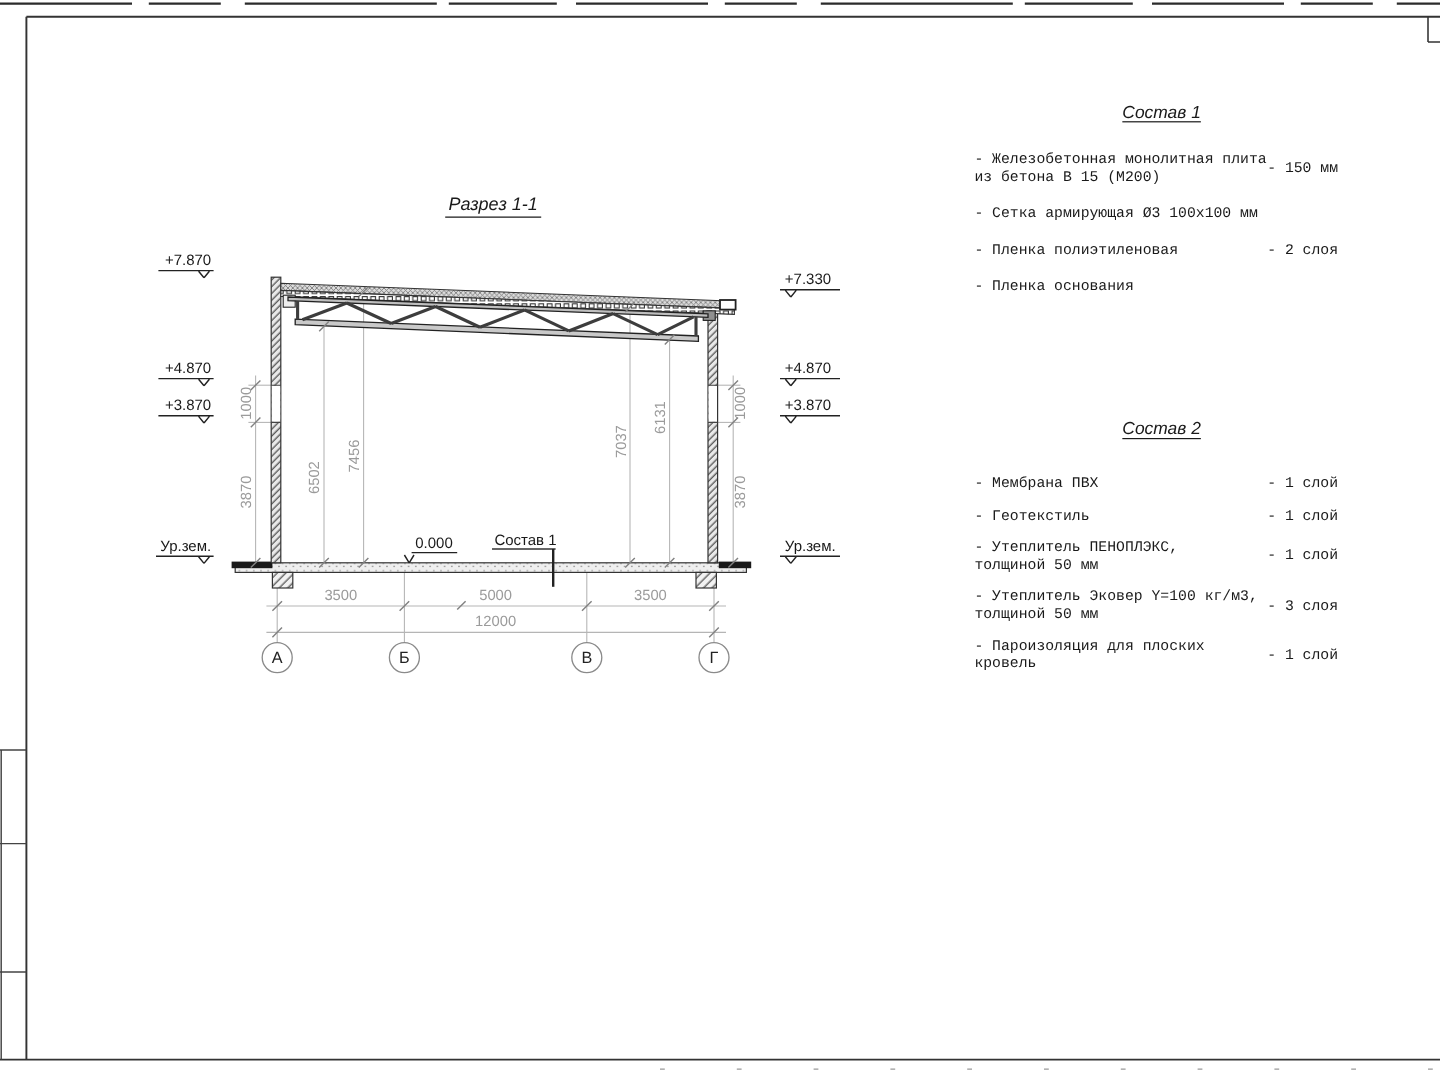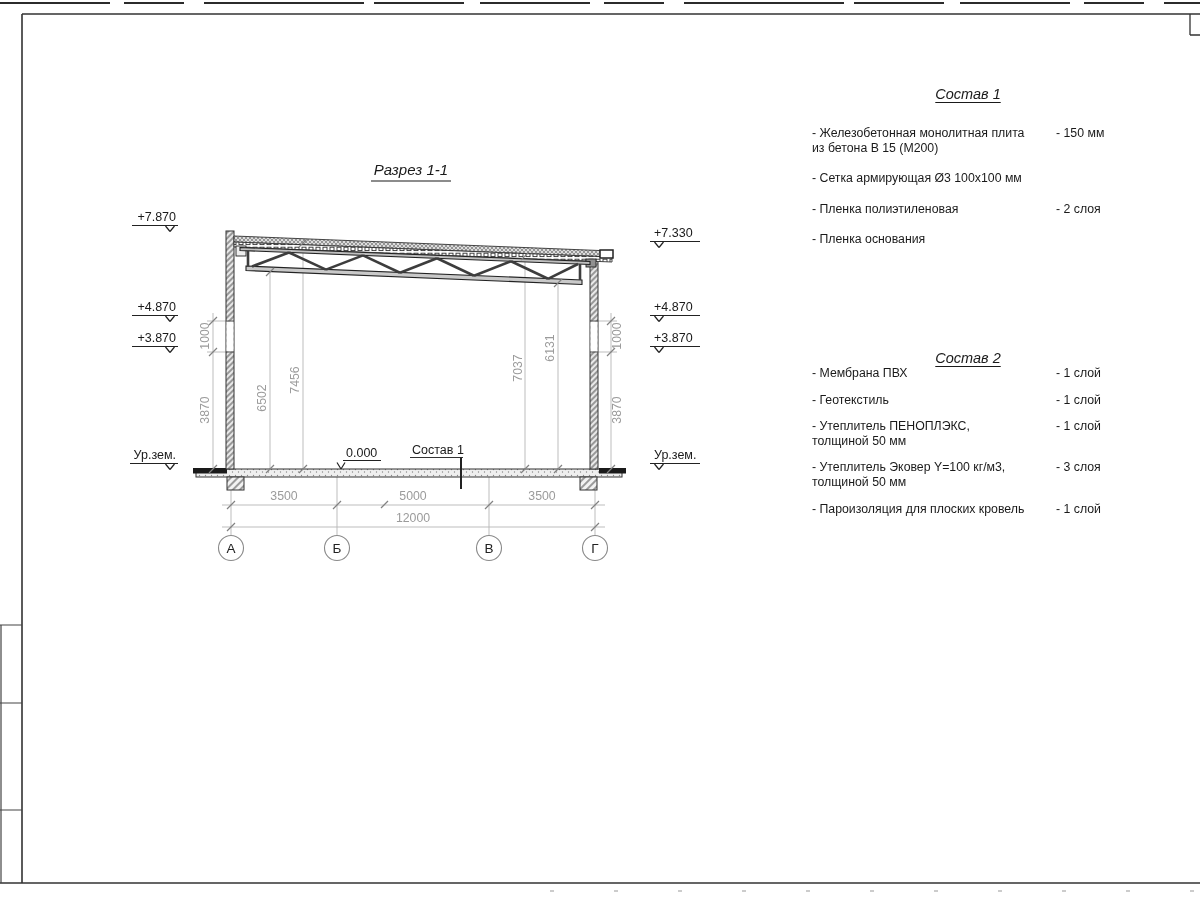--- a/index.html
+++ b/index.html
@@ -7,22 +7,22 @@
   #sheet{position:absolute;left:0;top:0;width:1200px;height:900px;}
   svg text{font-family:"Liberation Sans",sans-serif;}
   .elev-t{font-size:12.5px;fill:#1a1a1a;}
   .dim-t{font-size:12.3px;fill:#9b9b9b;}
   .axis-t{font-size:13.5px;fill:#222;}
   .lbl-t{font-size:12.5px;fill:#1a1a1a;}
   .title-t{font-size:15px;font-style:italic;fill:#1a1a1a;}
   .comp{position:absolute;left:812px;width:312px;color:#1a1a1a;}
   .comp-title{text-align:center;font-style:italic;font-size:14.5px;text-decoration:underline;text-underline-offset:3px;}
   .comp1 .comp-title{margin-bottom:24px;}
-  .comp2 .comp-title{}
-  .comp-row{display:flex;align-items:flex-start;}
+  .comp2 .comp-title{margin-bottom:30px;}
+  .comp-row{display:flex;align-items:center;font-family:Liberation Mono, monospace;}
   .comp1 .comp-row{margin-bottom:16px;}
   .comp2 .comp-row{margin-bottom:12px;}
   .comp-text{white-space:pre-line;font-size:12.3px;line-height:14.6px;flex:0 0 244px;}
   .comp-value{font-size:12.3px;line-height:14.6px;white-space:nowrap;}
 </style>
 </head>
 <body>
 
 <svg id="sheet" viewBox="0 0 1200 900" xmlns="http://www.w3.org/2000/svg">
   <defs>

